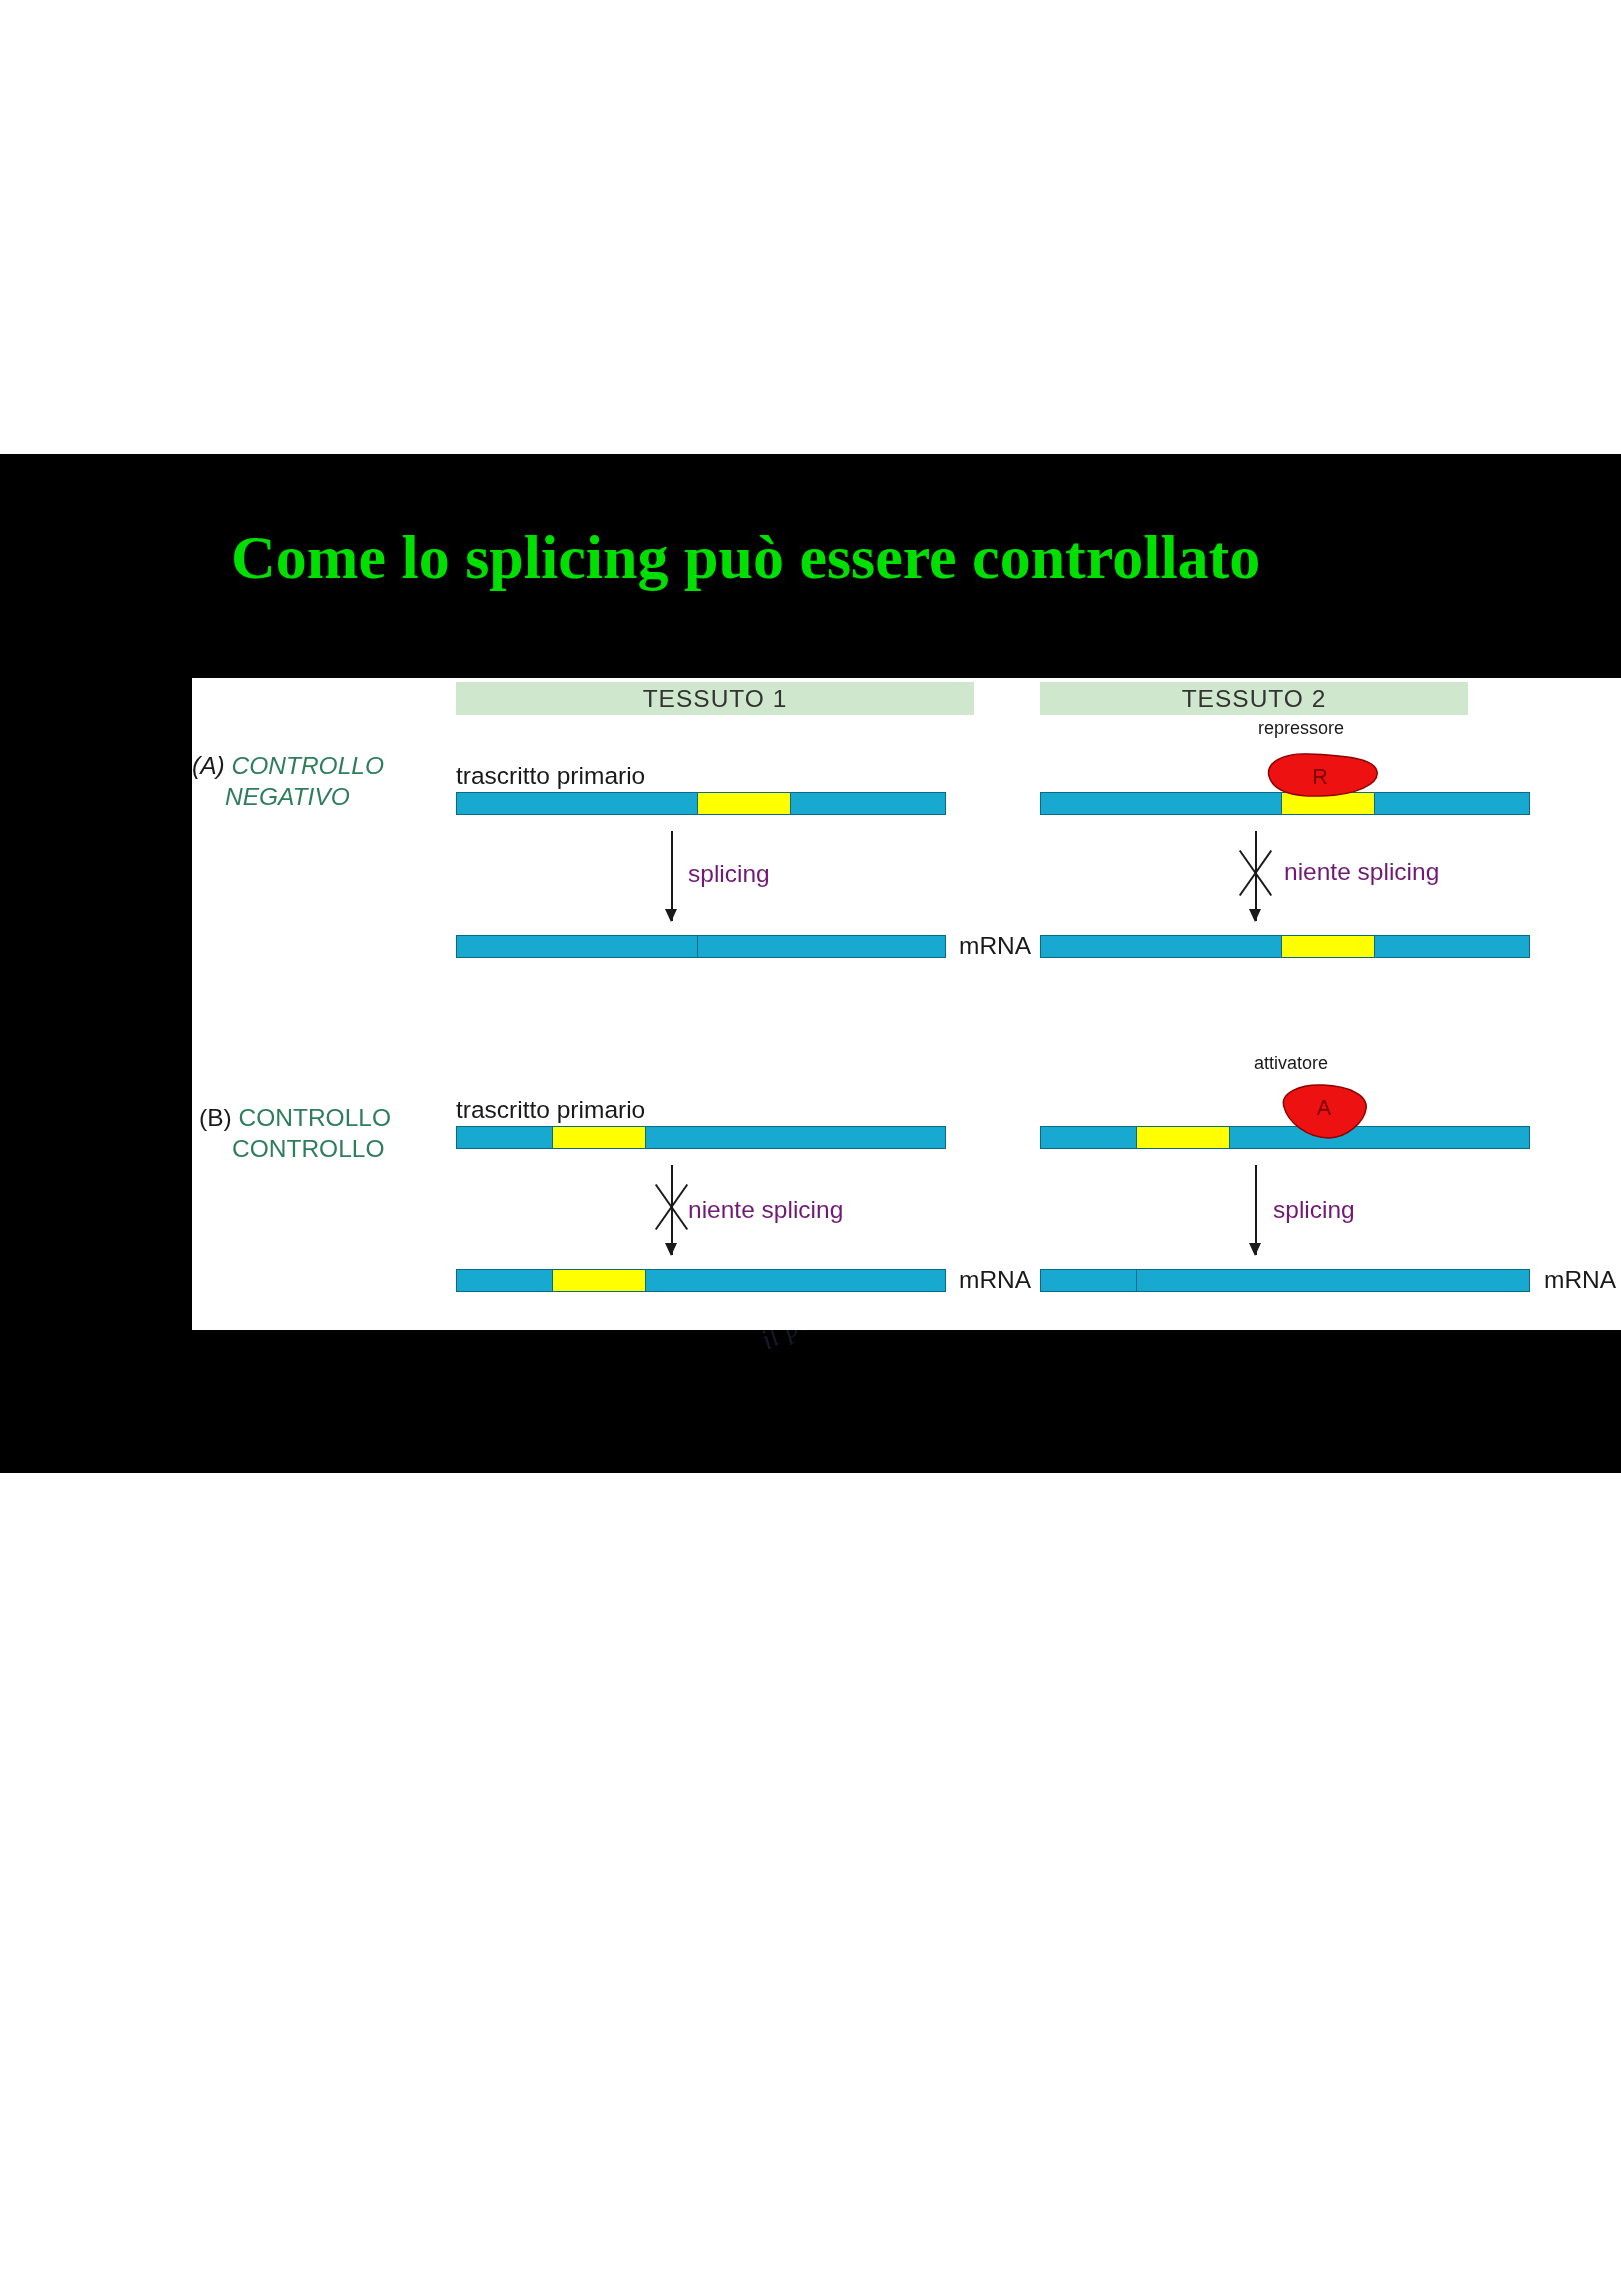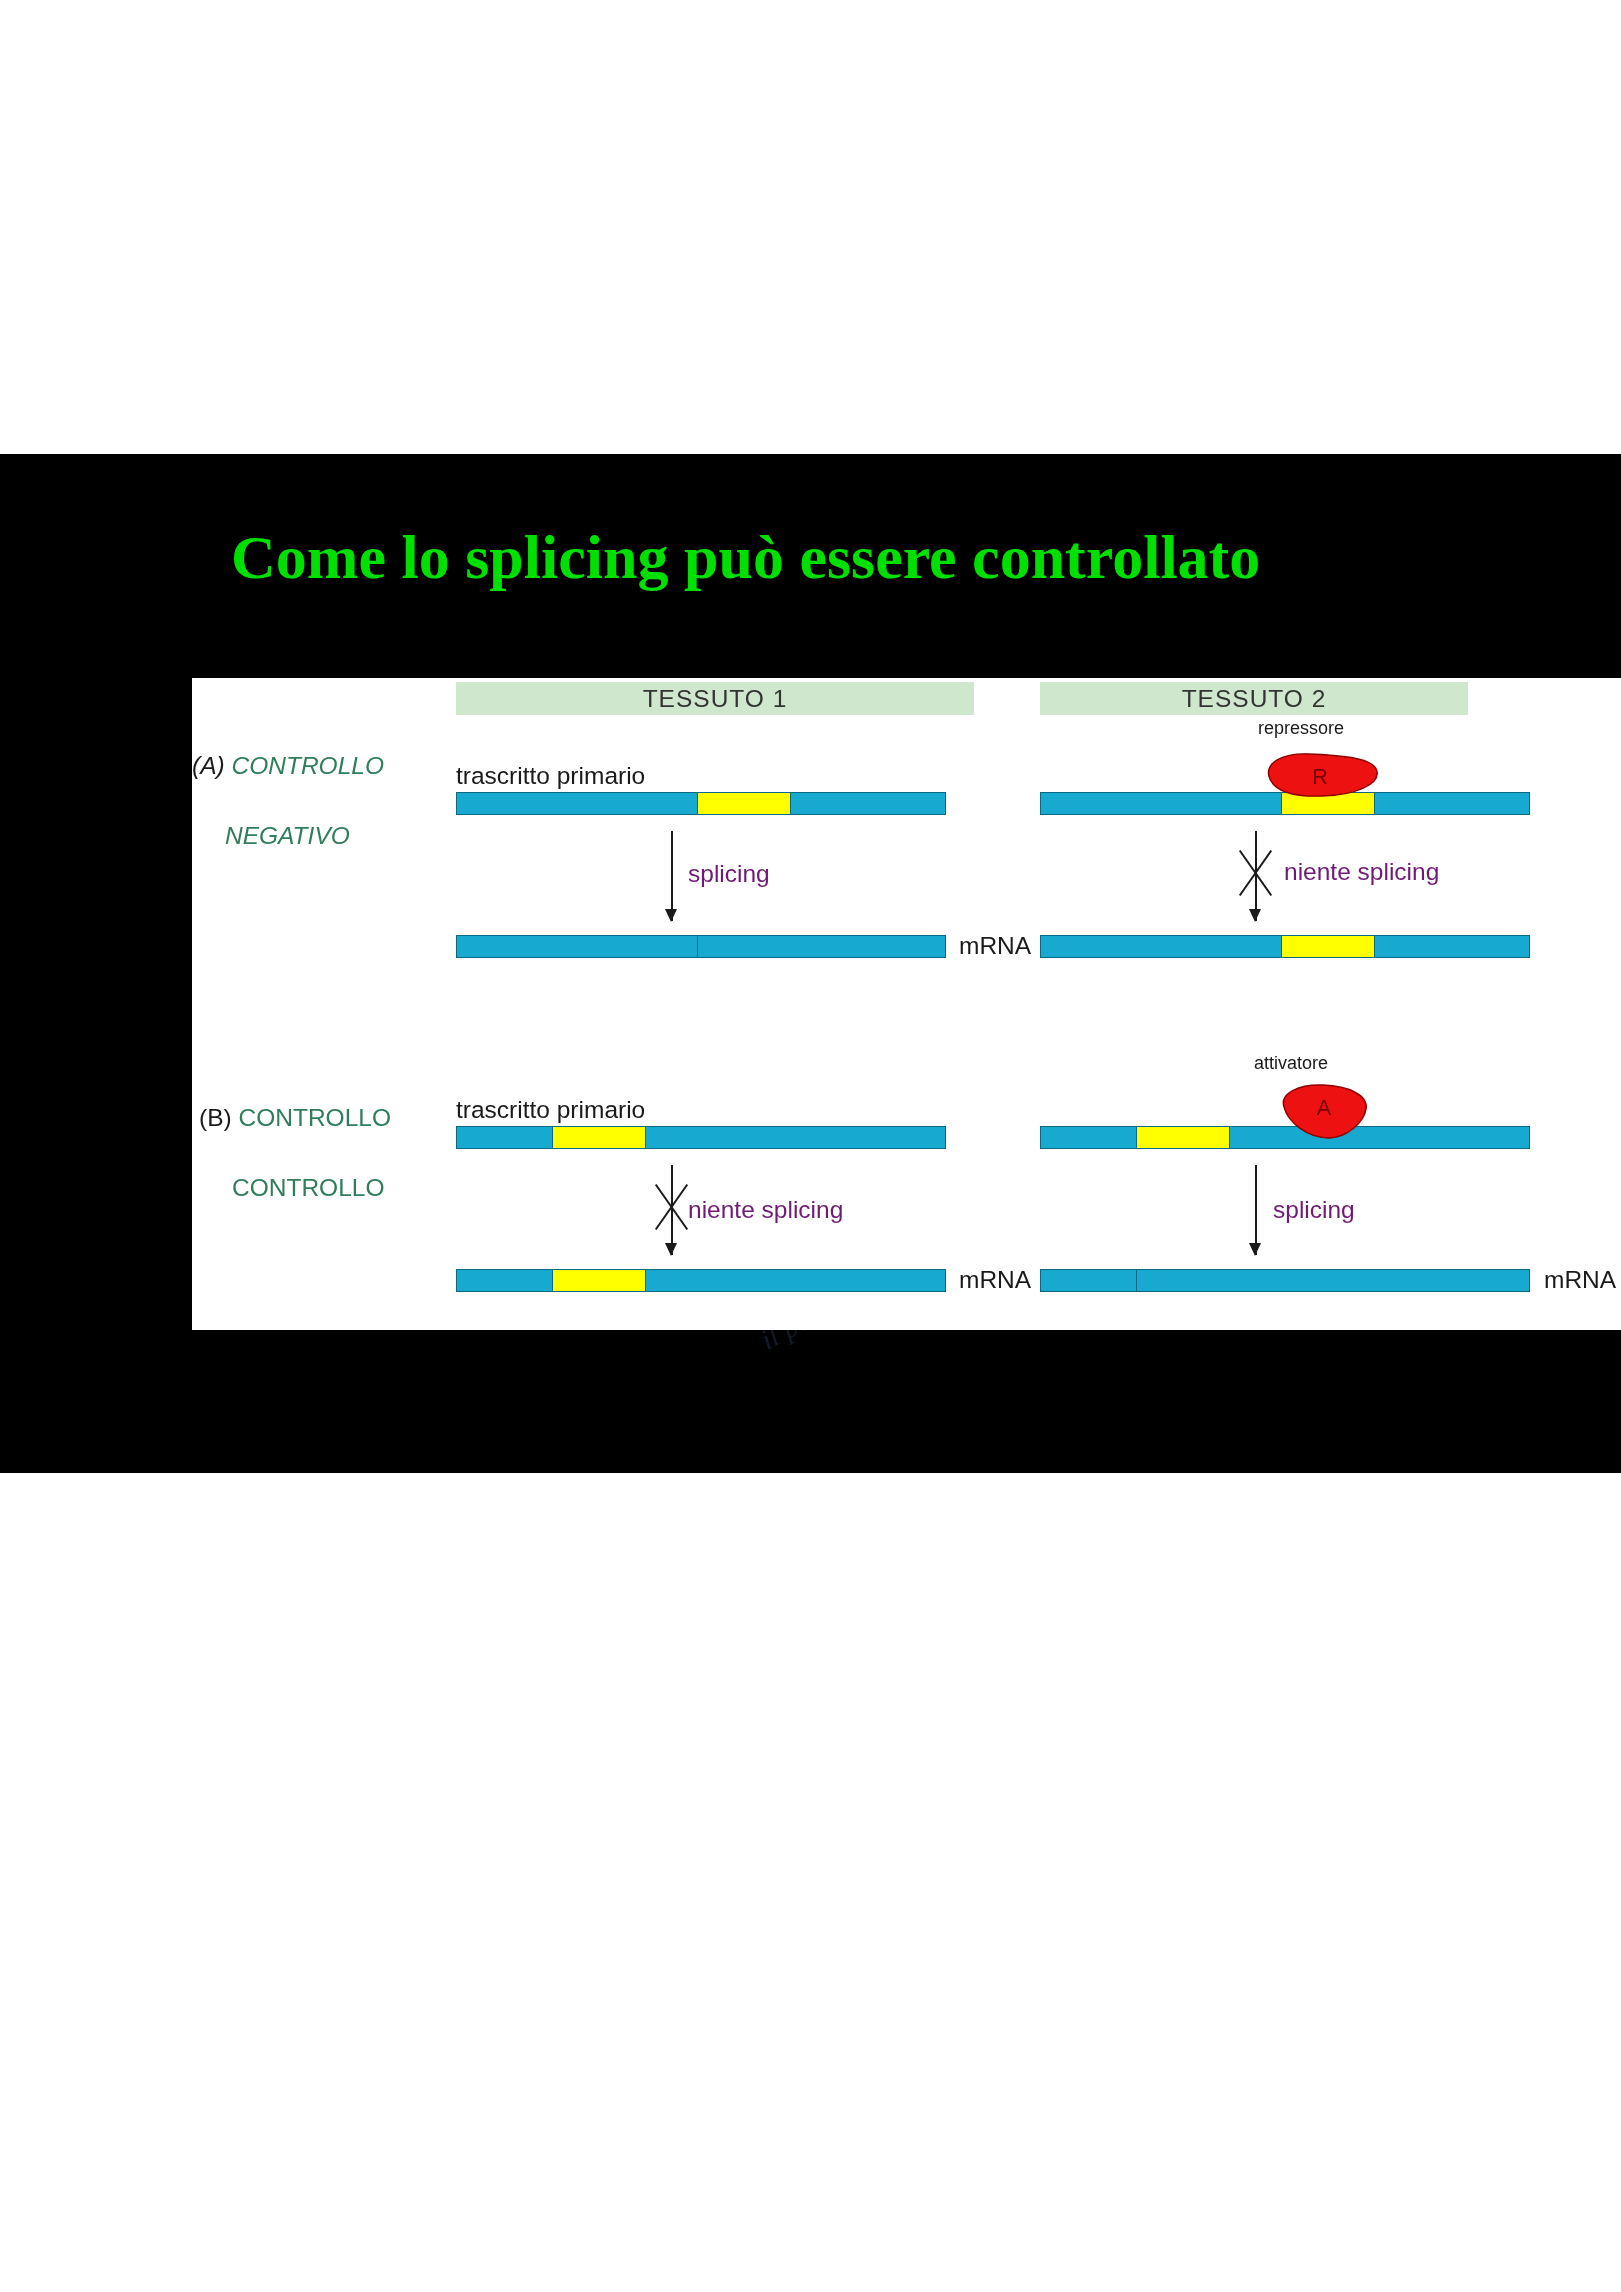--- a/index.html
+++ b/index.html
@@ -100,21 +100,21 @@
 
   .row-label {
     position: absolute;
     font-size: 24.5px;
     color: #2e7d5b;
     line-height: 1.25;
   }
   #label-a { left: 0px; top: 73px; width: 255px; font-style: italic; }
   #label-b { left: 7px; top: 425px; width: 255px; }
   .row-label .tag { color: #1a1a1a; }
-  .row-label .ind { display: block; padding-left: 33px; margin-top: 39px; }
+  .row-label .ind { display: block; padding-left: 33px; }
 
   .cap {
     position: absolute;
     font-size: 24.5px;
     color: #1a1a1a;
     white-space: nowrap;
   }
   #cap-primary-1 { left: 264px; top: 84px; }
   #cap-primary-2 { left: 264px; top: 418px; }
 

